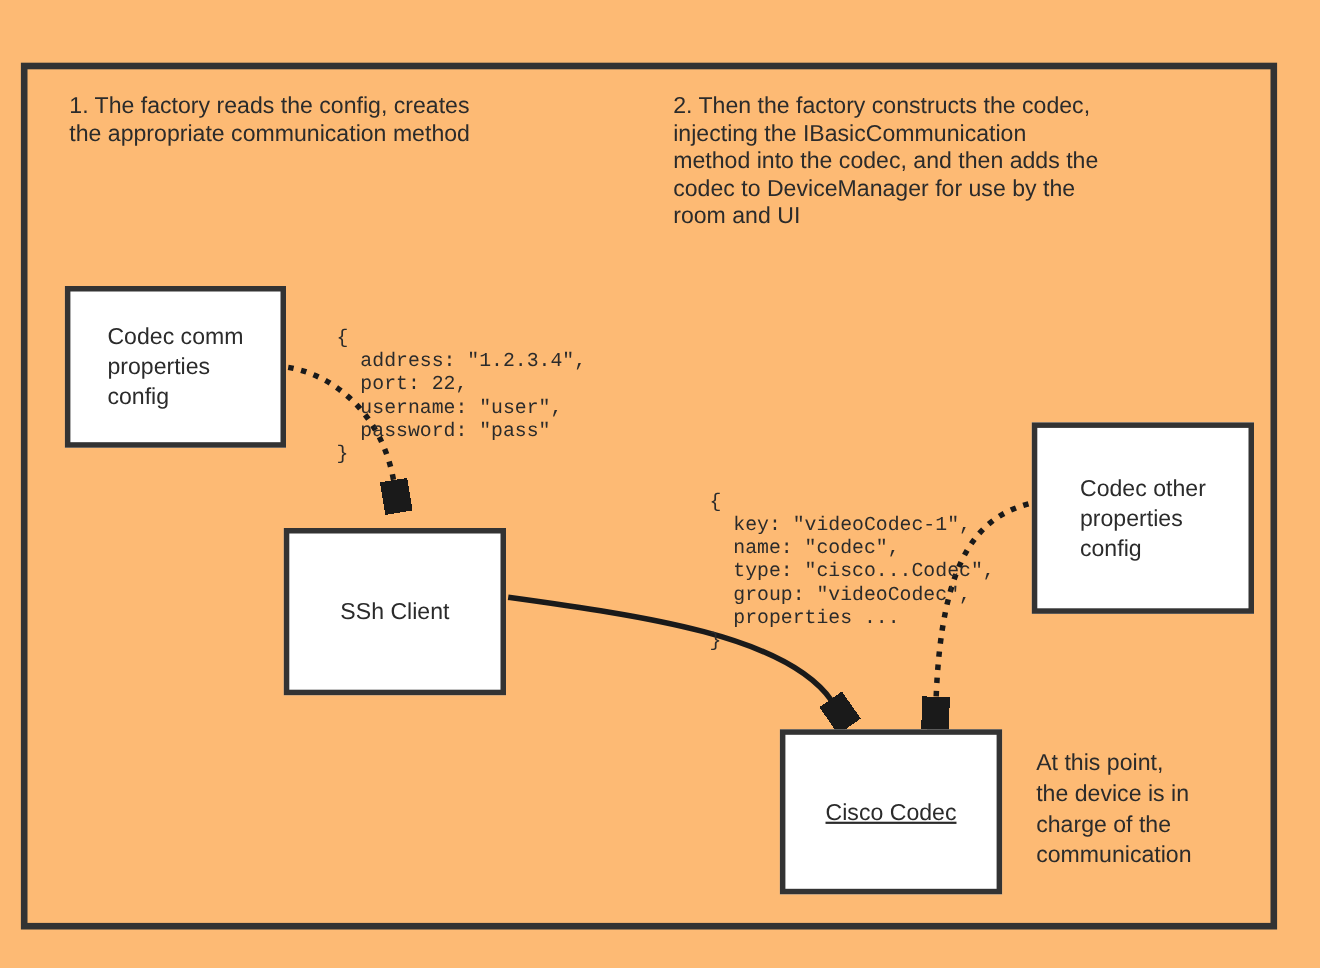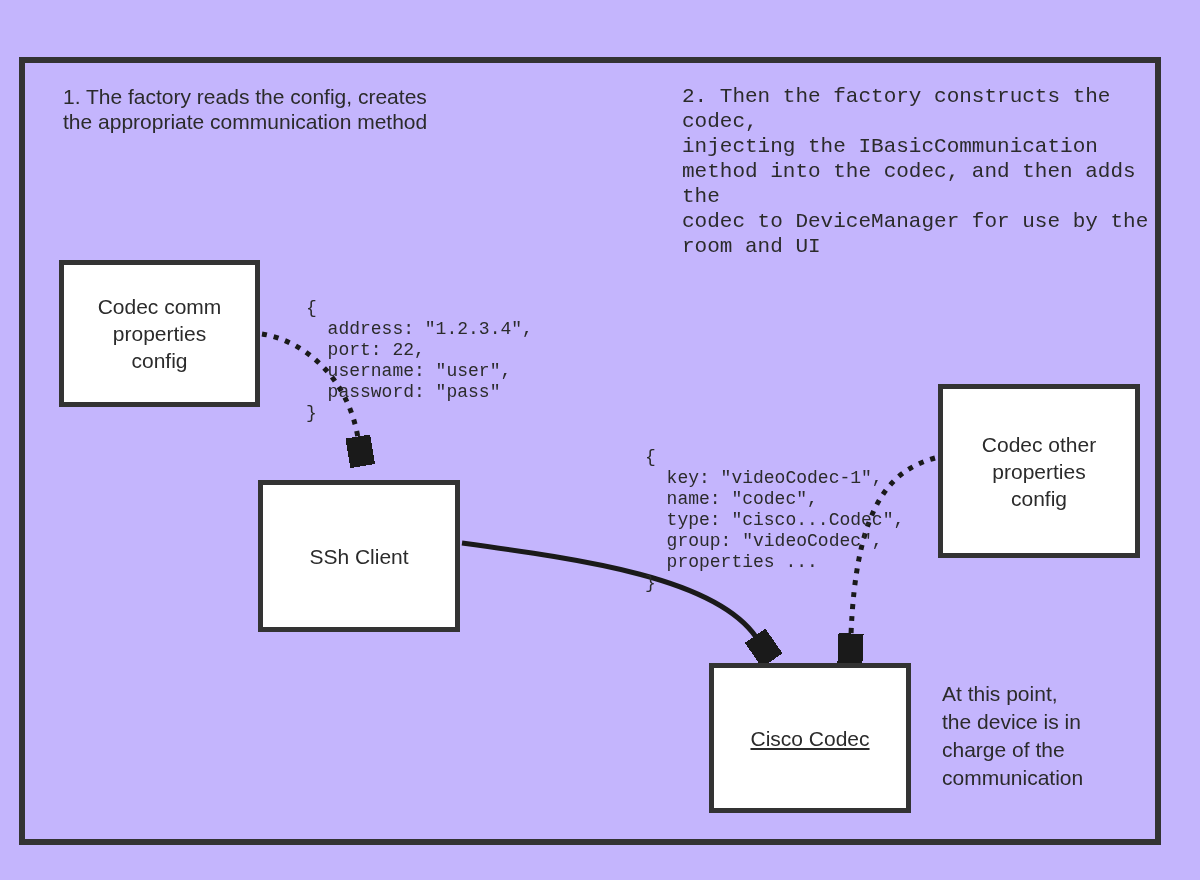--- a/index.html
+++ b/index.html
@@ -4,52 +4,52 @@
 <style>
   html, body {
     margin: 0;
     padding: 0;
     background: #ffffff;
   }
   .canvas {
     position: relative;
     width: 1200px;
     height: 880px;
-    background: #c4b5fd;
+    background: #fdba74;
     font-family: "Liberation Sans", sans-serif;
     color: #2b2b2b;
     overflow: hidden;
   }
   .outer-border {
     position: absolute;
     left: 19px;
     top: 57px;
     width: 1142px;
     height: 788px;
     border: 6px solid #333333;
     box-sizing: border-box;
   }
   .note {
     position: absolute;
     font-size: 21px;
     line-height: 25px;
     white-space: pre-line;
   }
   .note-step1 { left: 63px; top: 84px; width: 500px; }
-  .note-step2 { left: 682px; top: 84px; width: 490px; font-family: Liberation Mono, monospace; }
+  .note-step2 { left: 612px; top: 84px; width: 490px; }
   .note-endpoint { left: 942px; top: 680px; width: 210px; line-height: 28px; }
   .node {
     position: absolute;
     border: 5px solid #333333;
     box-sizing: border-box;
     background: #ffffff;
     display: flex;
     align-items: center;
     justify-content: center;
-    text-align: center;
+    text-align: left;
     font-size: 21px;
     line-height: 27px;
     white-space: pre-line;
   }
   .node-codec-comm  { left: 59px;  top: 260px; width: 201px; height: 147px; }
   .node-ssh-client  { left: 258px; top: 468px; width: 202px; height: 152px; margin-top: 12px; }
   .node-codec-other { left: 938px; top: 384px; width: 202px; height: 174px; }
   .node-cisco-codec { left: 709px; top: 663px; width: 202px; height: 150px; text-decoration: underline; }
   .code {
     position: absolute;

